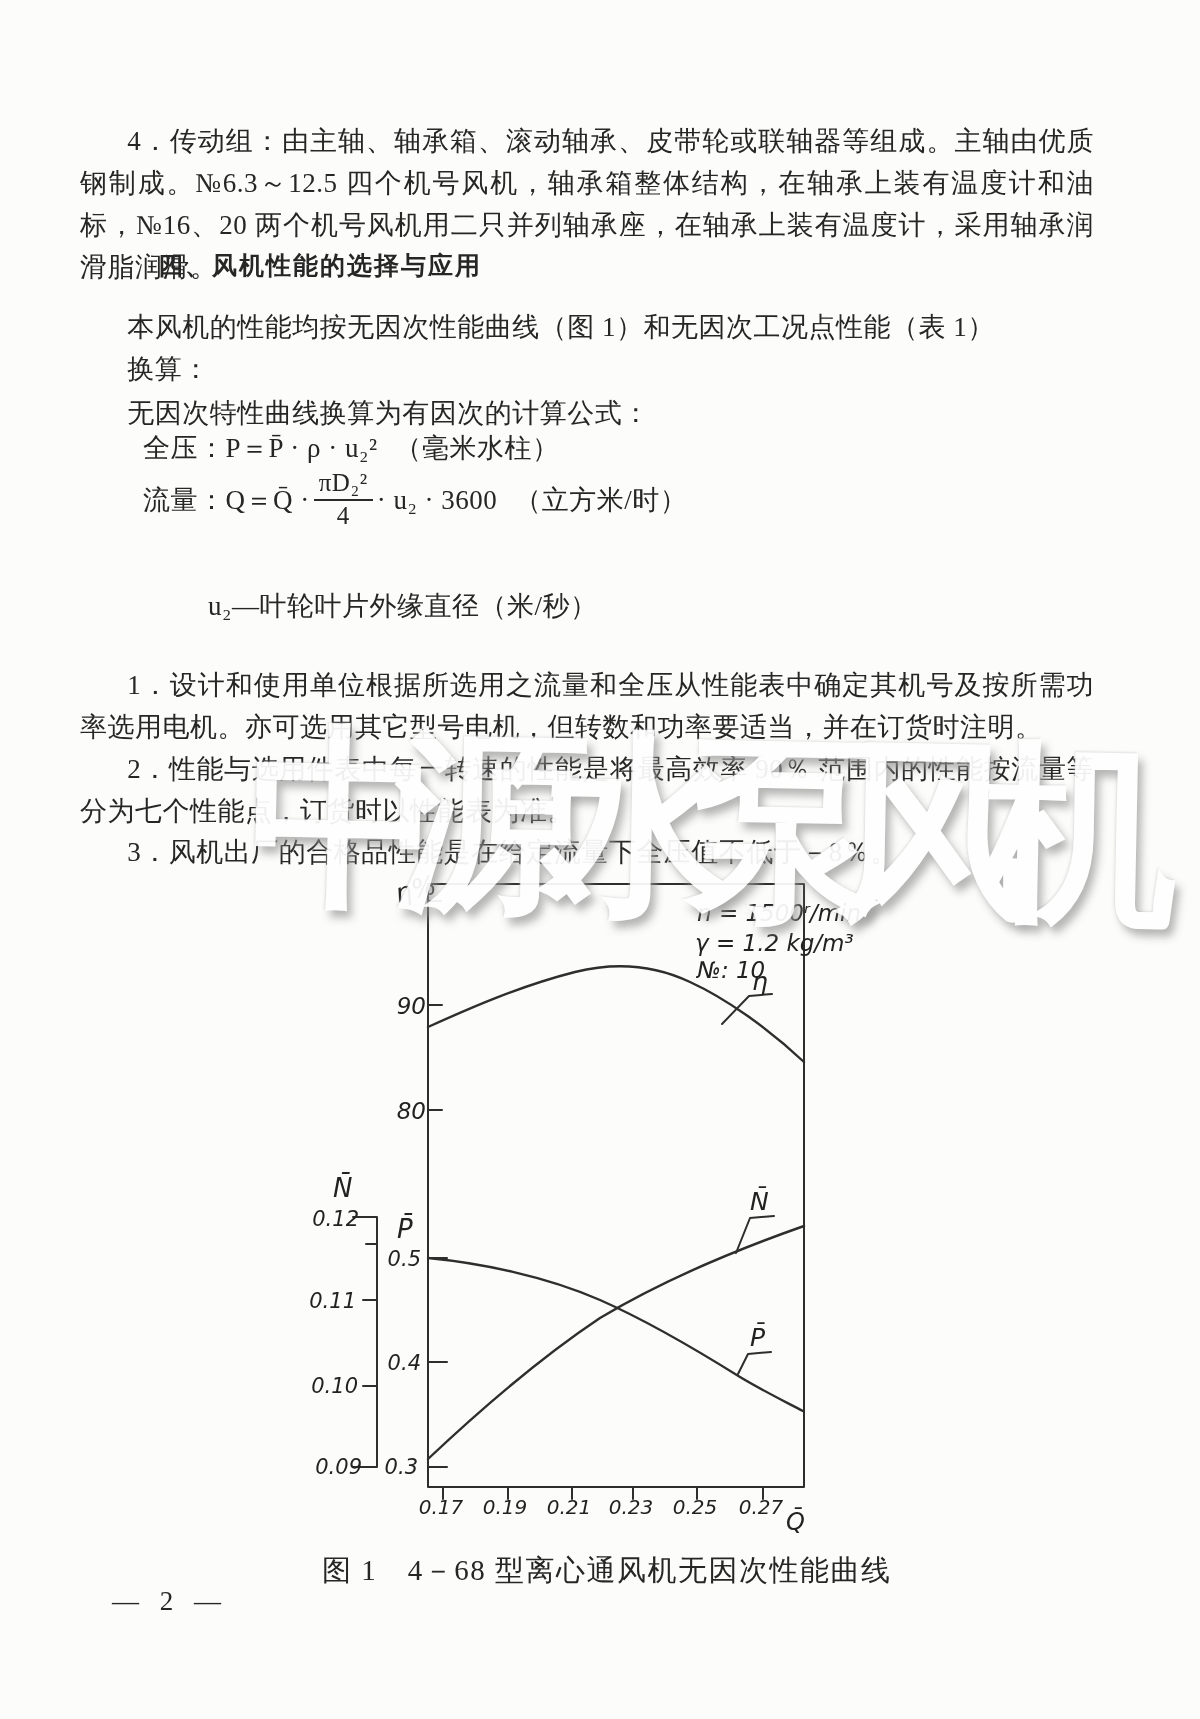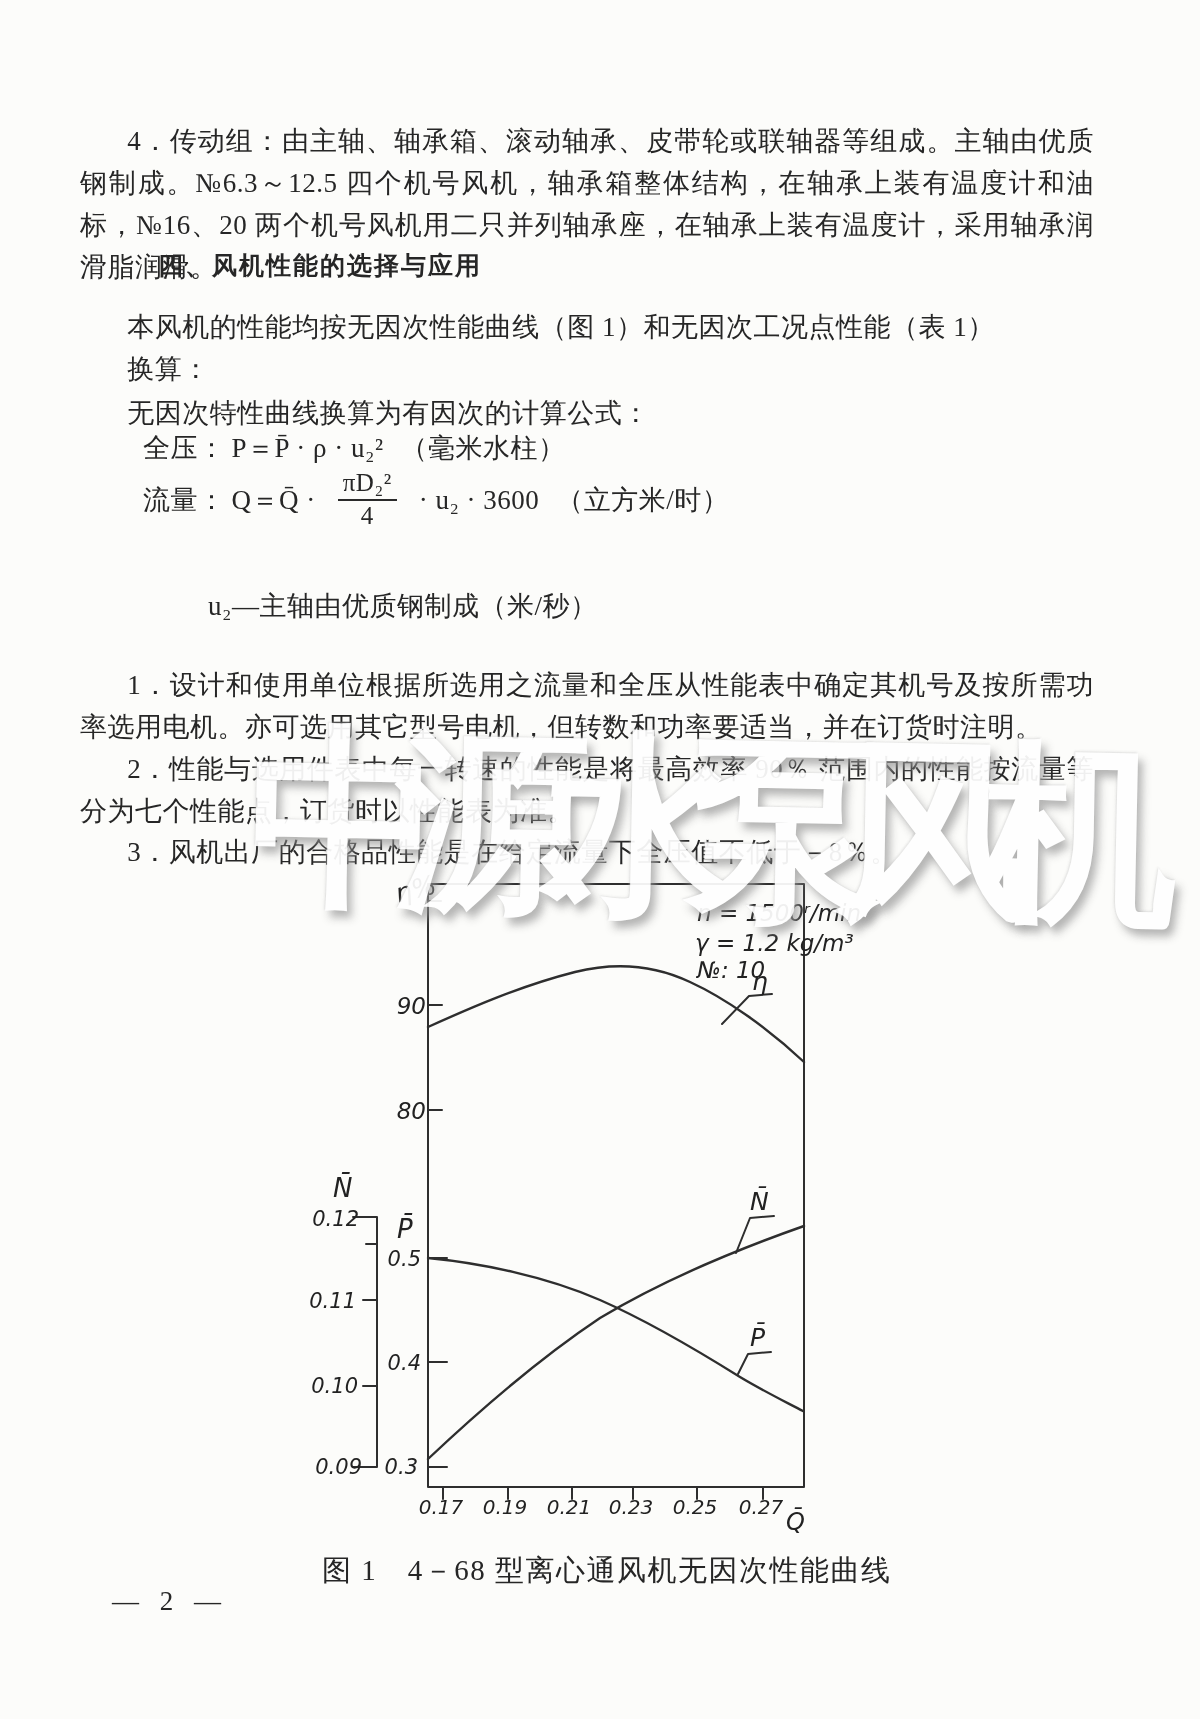--- a/index.html
+++ b/index.html
@@ -7,25 +7,25 @@
     position:relative;width:1200px;height:1719px;margin:0 auto;
     background:#fcfcfa;overflow:hidden;
     font-family:"Liberation Serif","DejaVu Serif",serif;color:#262626;
   }
   .t{position:absolute;left:80px;width:1014px;font-size:27px;line-height:42px;
      text-align:justify;letter-spacing:0.5px;}
   .ind{text-indent:1.75em;}
   .heading{position:absolute;left:158px;top:249px;font-size:25px;font-weight:700;
      font-family:Liberation Serif, serif;letter-spacing:2px;}
   .fline{position:absolute;display:flex;align-items:center;font-size:27px;letter-spacing:0.5px;}
-  .fl-label{margin-right:6px;}
+  .fl-label{}
   .expr{font-family:"Liberation Serif",serif;}
   .unit{margin-left:17px;}
   .frac{display:inline-flex;flex-direction:column;align-items:center;
-        vertical-align:middle;margin:0 22px;font-size:25px;line-height:1.15;}
+        vertical-align:middle;margin:0 4px;font-size:25px;line-height:1.15;}
   .frac .num{border-bottom:2px solid #2a2a2a;padding:0 5px 1px 5px;}
   .frac .den{padding-top:1px;}
   .caption{position:absolute;left:322px;top:1551px;font-size:29px;letter-spacing:1.5px;}
   .pageno{position:absolute;left:112px;top:1586px;font-size:27px;letter-spacing:7px;}
   .chart-svg{position:absolute;left:0;top:0;z-index:2;}
   .chart-svg line,.chart-svg path,.chart-svg rect,.chart-svg polyline{
      stroke:#2e2e2e;fill:none;stroke-linecap:round;stroke-linejoin:round;}
   .chart-svg text{fill:#222;font-family:"DejaVu Sans",sans-serif;font-style:italic;}
   .watermark{
     position:absolute;left:248px;top:728px;z-index:3;white-space:nowrap;
@@ -65,21 +65,21 @@
       <span class="frac">
         <span class="num">πD₂²</span>
         <span class="den">4</span>
       </span>
       <span class="expr">· u₂ · 3600</span>
       <span class="unit">（立方米/时）</span>
     </div>
 
 
     <div class="fline" style="left:208px;top:588px">
-      <span class="expr">u₂—主轴由优质钢制成（米/秒）</span>
+      <span class="expr">u₂—叶轮叶片外缘直径（米/秒）</span>
     </div>
 
 
     <div class="t ind" style="top:664px">1．设计和使用单位根据所选用之流量和全压从性能表中确定其机号及按所需功率选用电机。亦可选用其它型号电机，但转数和功率要适当，并在订货时注明。</div>
 
     <div class="t ind" style="top:748px">2．性能与选用件表中每一转速的性能是将最高效率 90％ 范围内的性能按流量等分为七个性能点，订货时以性能表为准。</div>
 
     <div class="t ind" style="top:831px">3．风机出厂的合格品性能是在给定流量下全压值不低于－8％。</div>
 
     <div class="caption">图 1　4－68 型离心通风机无因次性能曲线</div>

